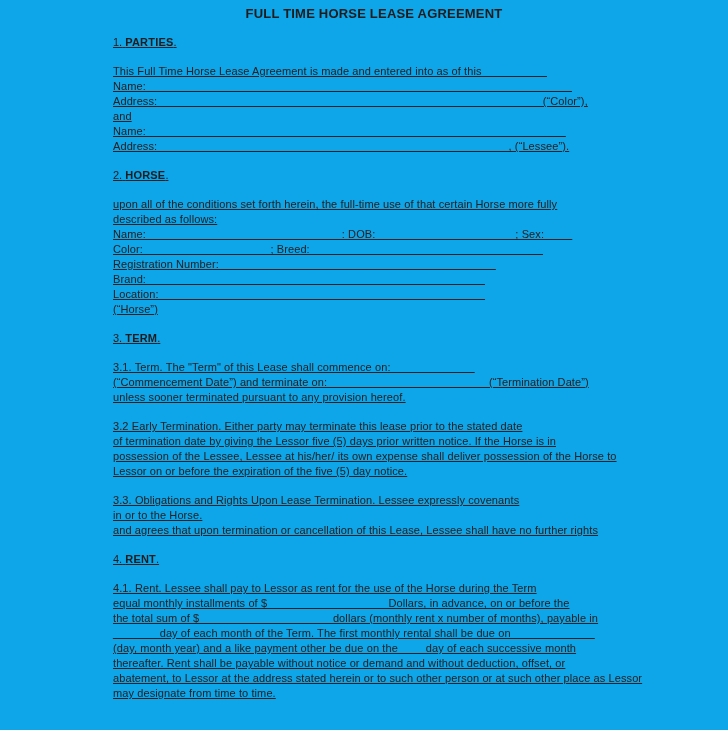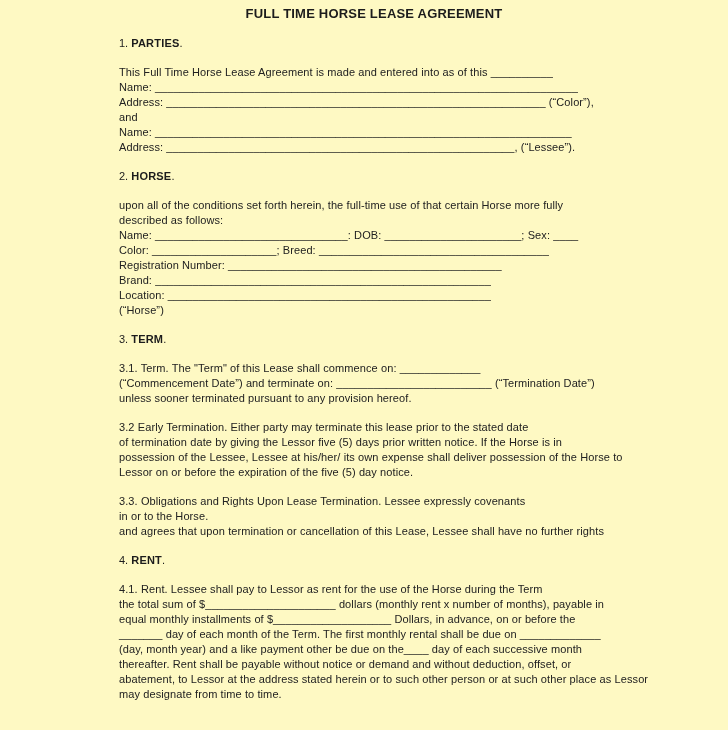--- a/index.html
+++ b/index.html
@@ -12,21 +12,21 @@
     width: 728px;
     height: 730px;
     overflow: hidden;
     font-family: "Liberation Sans", "DejaVu Sans", sans-serif;
     color: #212121;
   }
   .page {
     width: 728px;
     height: 730px;
     padding: 5px 60px 0 105px;
-    background: #fef9c3;
+    background: #0ea5e9;
   }
   .title {
     margin: 0 0 13px 0;
     padding-right: 25px; 
     font-size: 13px;
     line-height: 17px;
     font-weight: bold;
     text-align: center;
     letter-spacing: 0.2px;
     color: #1c1c1c;
@@ -44,21 +44,21 @@
   .para {
     margin: 0 0 14px 0;
     font-size: 11px;
     line-height: 15px;
   }
   .line {
     white-space: pre-wrap;
     min-height: 15px;
     letter-spacing: 0.1px;
   }
-  section { margin: 14px; }
+  section { margin: 8px; text-decoration: underline; }
 </style>
 </head>
 <body>
 
 <div class="page">
 
   <h1 class="title">FULL TIME HORSE LEASE AGREEMENT</h1>
 
   <section>
     <div class="heading"><span>1.</span> <span class="hlabel">PARTIES</span><span>.</span></div>
@@ -103,22 +103,22 @@
       <div class="line">3.3. Obligations and Rights Upon Lease Termination. Lessee expressly covenants</div>
       <div class="line">in or to the Horse.</div>
       <div class="line">and agrees that upon termination or cancellation of this Lease, Lessee shall have no further rights</div>
     </div>
   </section>
 
   <section>
     <div class="heading"><span>4.</span> <span class="hlabel">RENT</span><span>.</span></div>
     <div class="para">
       <div class="line">4.1. Rent. Lessee shall pay to Lessor as rent for the use of the Horse during the Term</div>
+      <div class="line">equal monthly installments of $___________________ Dollars, in advance, on or before the</div>
       <div class="line">the total sum of $_____________________ dollars (monthly rent x number of months), payable in</div>
-      <div class="line">equal monthly installments of $___________________ Dollars, in advance, on or before the</div>
       <div class="line">_______ day of each month of the Term. The first monthly rental shall be due on _____________</div>
       <div class="line">(day, month year) and a like payment other be due on the____ day of each successive month</div>
       <div class="line">thereafter. Rent shall be payable without notice or demand and without deduction, offset, or</div>
       <div class="line">abatement, to Lessor at the address stated herein or to such other person or at such other place as Lessor</div>
       <div class="line">may designate from time to time.</div>
     </div>
   </section>
 
 </div>
 

